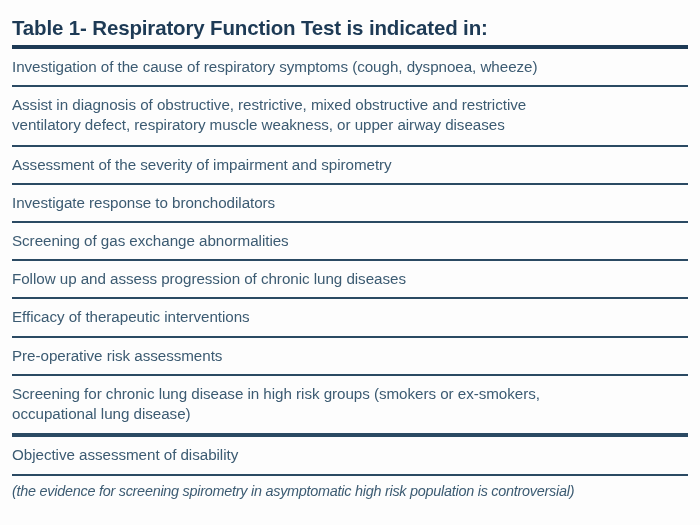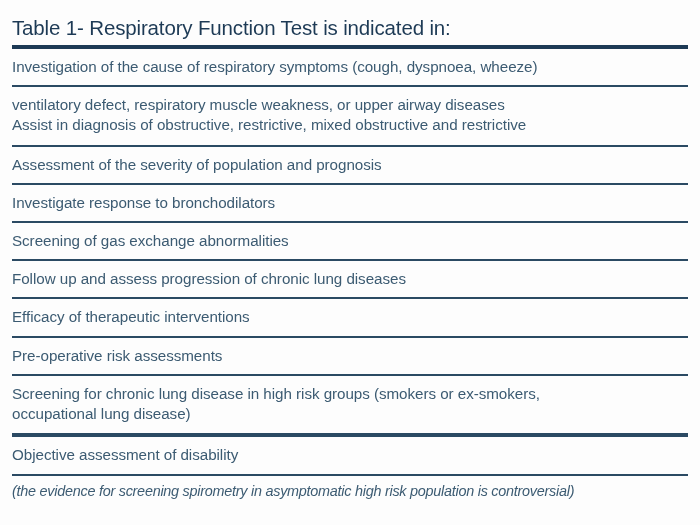--- a/index.html
+++ b/index.html
@@ -25,21 +25,21 @@
 
   .inner {
     position: absolute;
     left: 12px;
     top: 0;
     width: 676px;
   }
 
   .table-title {
     font-size: 20.5px;
-    font-weight: normal;
+    font-weight: bold;
     color: #1d3a55;
     letter-spacing: -0.15px;
     padding-top: 17px;
     padding-bottom: 5px;
     line-height: 1.12;
     white-space: nowrap;
   }
 
   .rule-heavy {
     height: 4px;
@@ -87,26 +87,26 @@
     <div class="table-title">Table 1- Respiratory Function Test is indicated in:</div>
 
     <div class="rule-heavy"></div>
 
     <div id="rows-container">
         <div class="row">
           <span class="row-line">Investigation of the cause of respiratory symptoms (cough, dyspnoea, wheeze)</span>
         </div>
         <div class="rule-thin"></div>
         <div class="row two-line">
+          <span class="row-line">Assist in diagnosis of obstructive, restrictive, mixed obstructive and restrictive</span>
           <span class="row-line">ventilatory defect, respiratory muscle weakness, or upper airway diseases</span>
-          <span class="row-line">Assist in diagnosis of obstructive, restrictive, mixed obstructive and restrictive</span>
         </div>
         <div class="rule-thin"></div>
         <div class="row">
-          <span class="row-line">Assessment of the severity of population and prognosis</span>
+          <span class="row-line">Assessment of the severity of impairment and spirometry</span>
         </div>
         <div class="rule-thin"></div>
         <div class="row">
           <span class="row-line">Investigate response to bronchodilators</span>
         </div>
         <div class="rule-thin"></div>
         <div class="row">
           <span class="row-line">Screening of gas exchange abnormalities</span>
         </div>
         <div class="rule-thin"></div>

